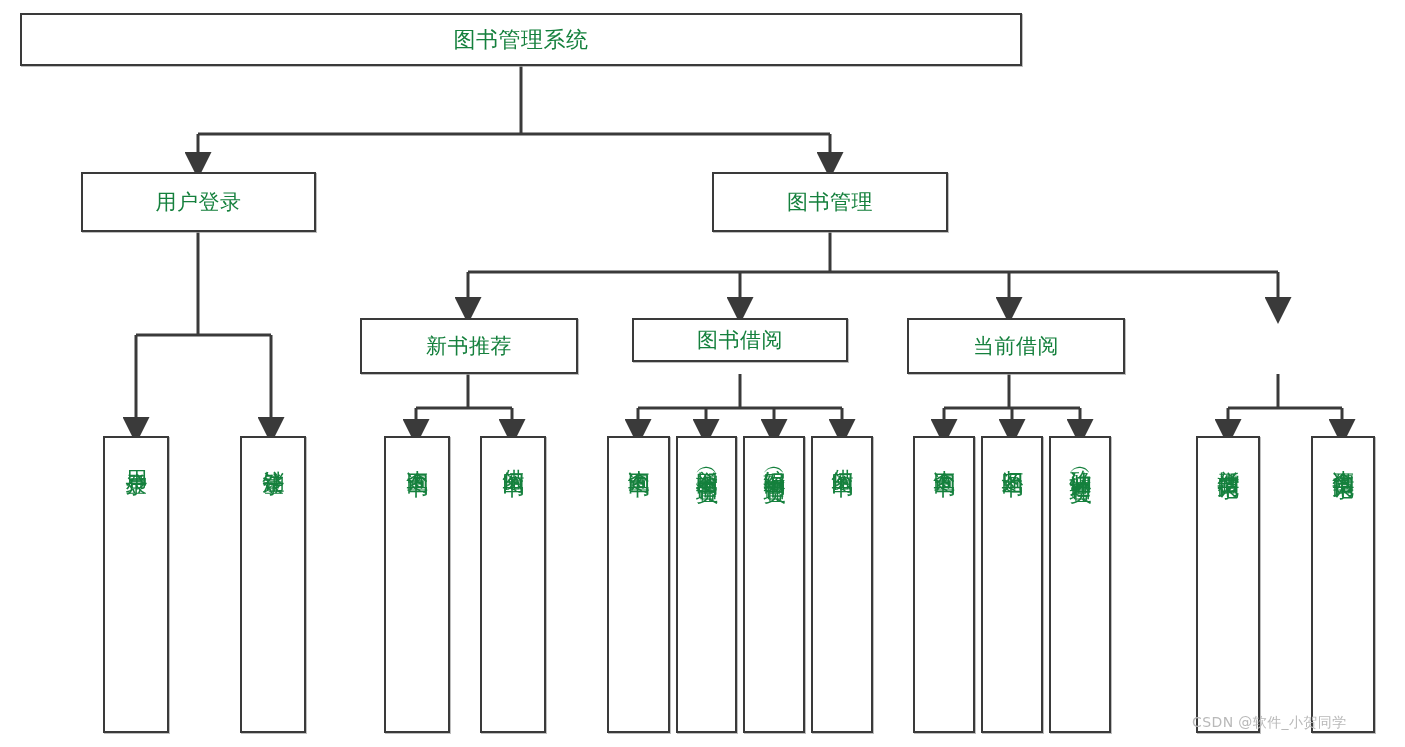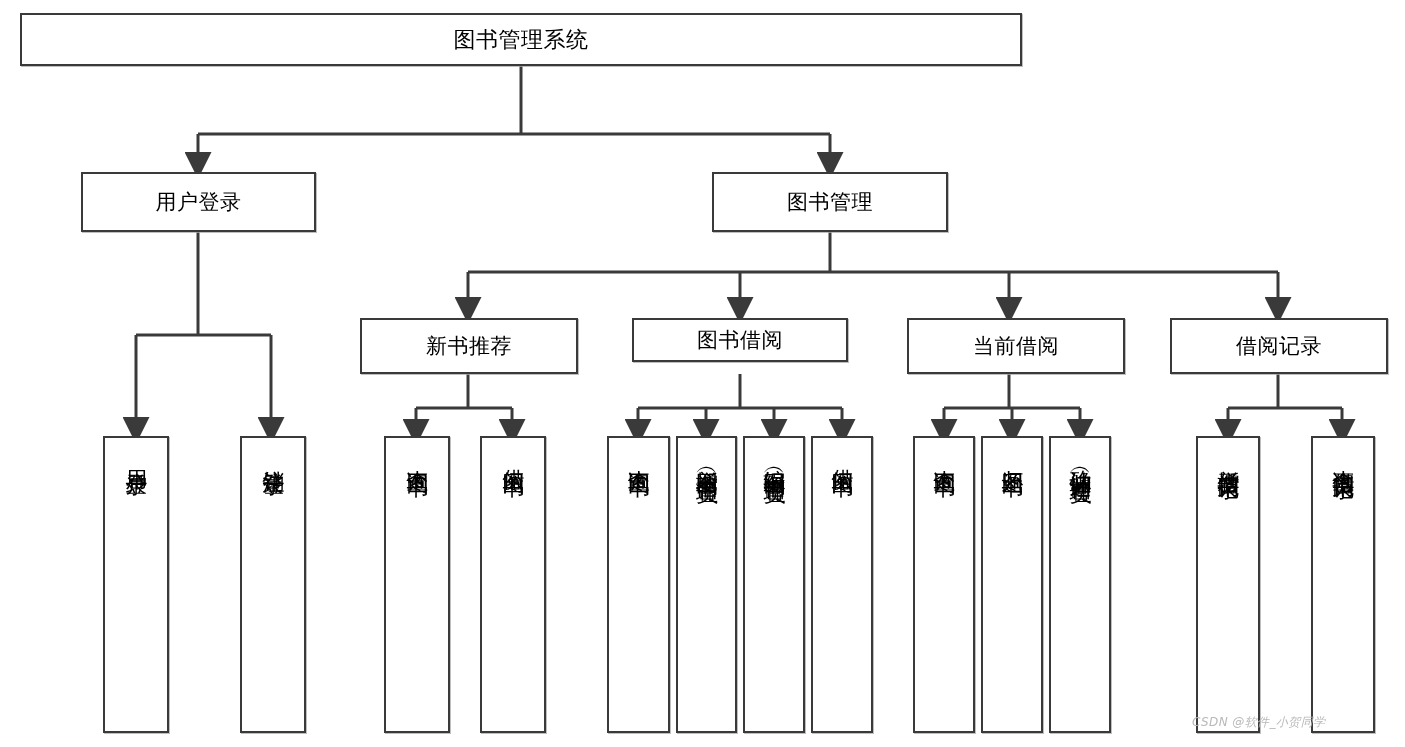--- a/index.html
+++ b/index.html
@@ -29,21 +29,21 @@
     box-sizing: border-box;
     background: #ffffff;
     border: 2px solid #3a3a3a;
     box-shadow: 1px 1px 0 0 rgba(170,170,170,0.75);
     display: flex;
     align-items: center;
     justify-content: center;
     z-index: 3;
   }
   .node-label {
-    color: #000000;
+    color: #15803d;
     font-size: 21px;
     line-height: 1.18;
     letter-spacing: 0.5px;
     white-space: pre;
   }
   .node.horizontal .node-label {
     writing-mode: horizontal-tb;
   }
   .node.vertical {
     align-items: flex-start;
@@ -56,26 +56,25 @@
     line-height: 1.04;
     letter-spacing: 2px;
   }
   #node-root .node-label {
     font-size: 22px;
   }
   .watermark {
     position: absolute;
     left: 1192px;
     top: 714px;
-    font-size: 12px;
+    font-size: 14px;
     color: #b9b9b9;
     white-space: nowrap;
     z-index: 6;
     letter-spacing: 0.4px;
-    font-style: italic;
   }
 </style>
 </head>
 <body>
 
 <div id="diagram-root">
 
   <svg id="edges-layer" viewBox="0 0 1405 747" xmlns="http://www.w3.org/2000/svg">
     <defs>
       <marker id="arrow" markerWidth="9" markerHeight="9" refX="1" refY="4.5" orient="auto" markerUnits="strokeWidth">
@@ -139,23 +138,20 @@
 
   <div class="node horizontal" style="left:360px; top:318px; width:218px; height:56px;">
     <span class="node-label">新书推荐</span>
   </div>
   <div class="node horizontal" style="left:632px; top:318px; width:216px; height:44px;">
     <span class="node-label">图书借阅</span>
   </div>
   <div class="node horizontal" style="left:900px; top:318px; width:218px; height:56px;margin-left:7px;">
     <span class="node-label">当前借阅</span>
   </div>
-  <div class="node horizontal" style="left:1170px; top:318px; width:218px; height:56px;">
-    <span class="node-label">借阅记录</span>
-  </div>
 
   <div class="node vertical" style="left:103px; top:436px; width:66px; height:297px;">
     <span class="node-label">用户登录</span>
   </div>
   <div class="node vertical" style="left:240px; top:436px; width:66px; height:297px;">
     <span class="node-label">注销登录</span>
   </div>
 
   <div class="node vertical" style="left:384px; top:436px; width:66px; height:297px;">
     <span class="node-label">查询图书</span>

